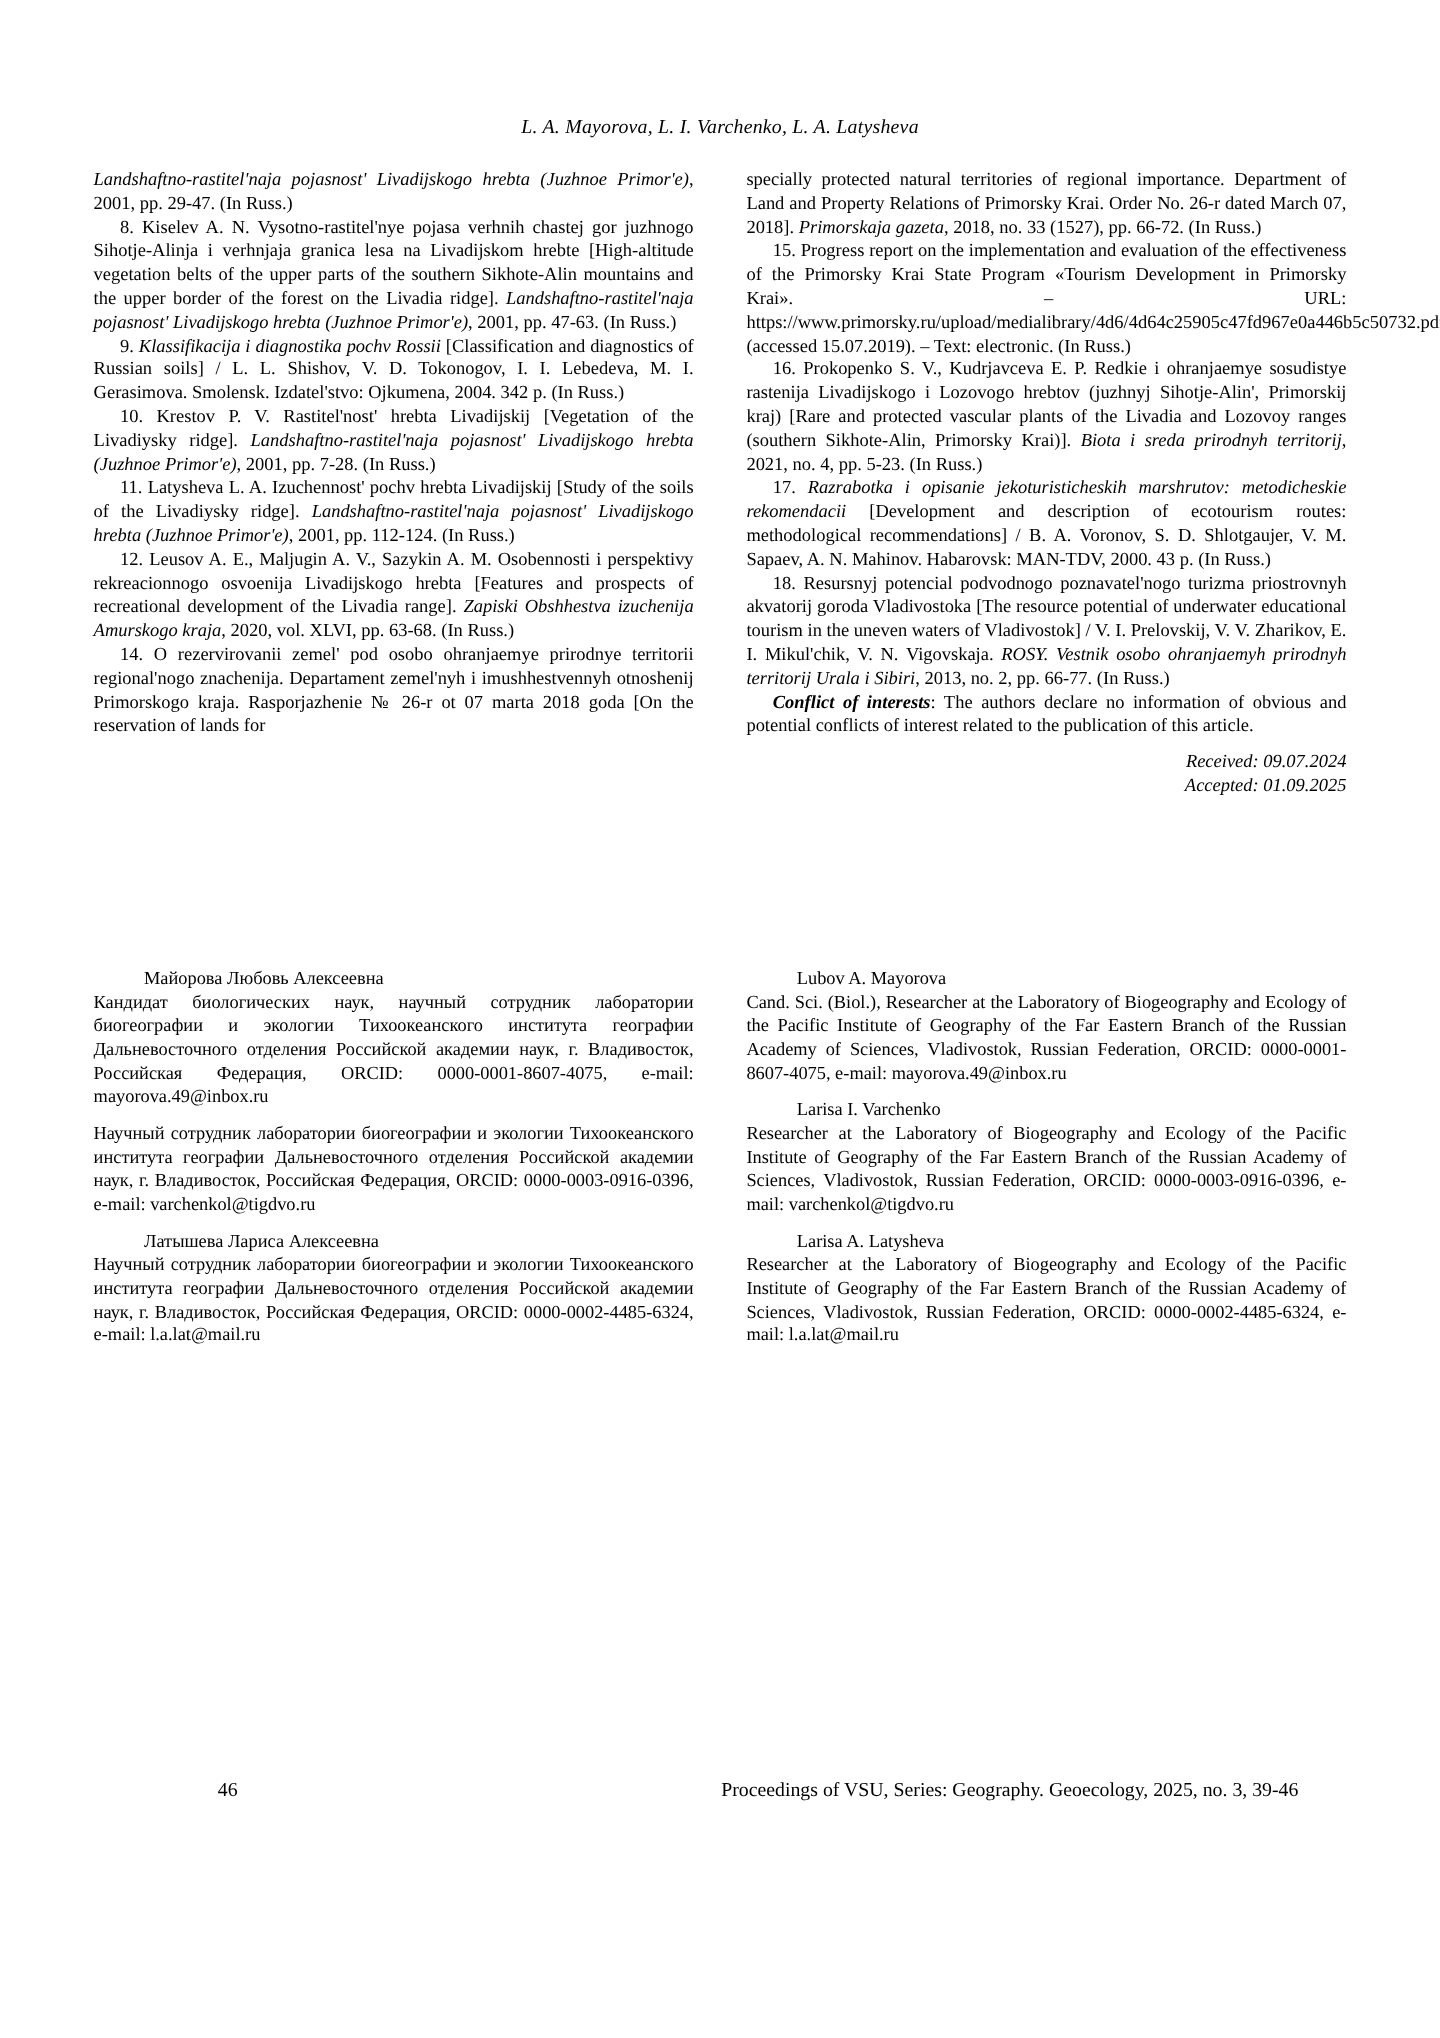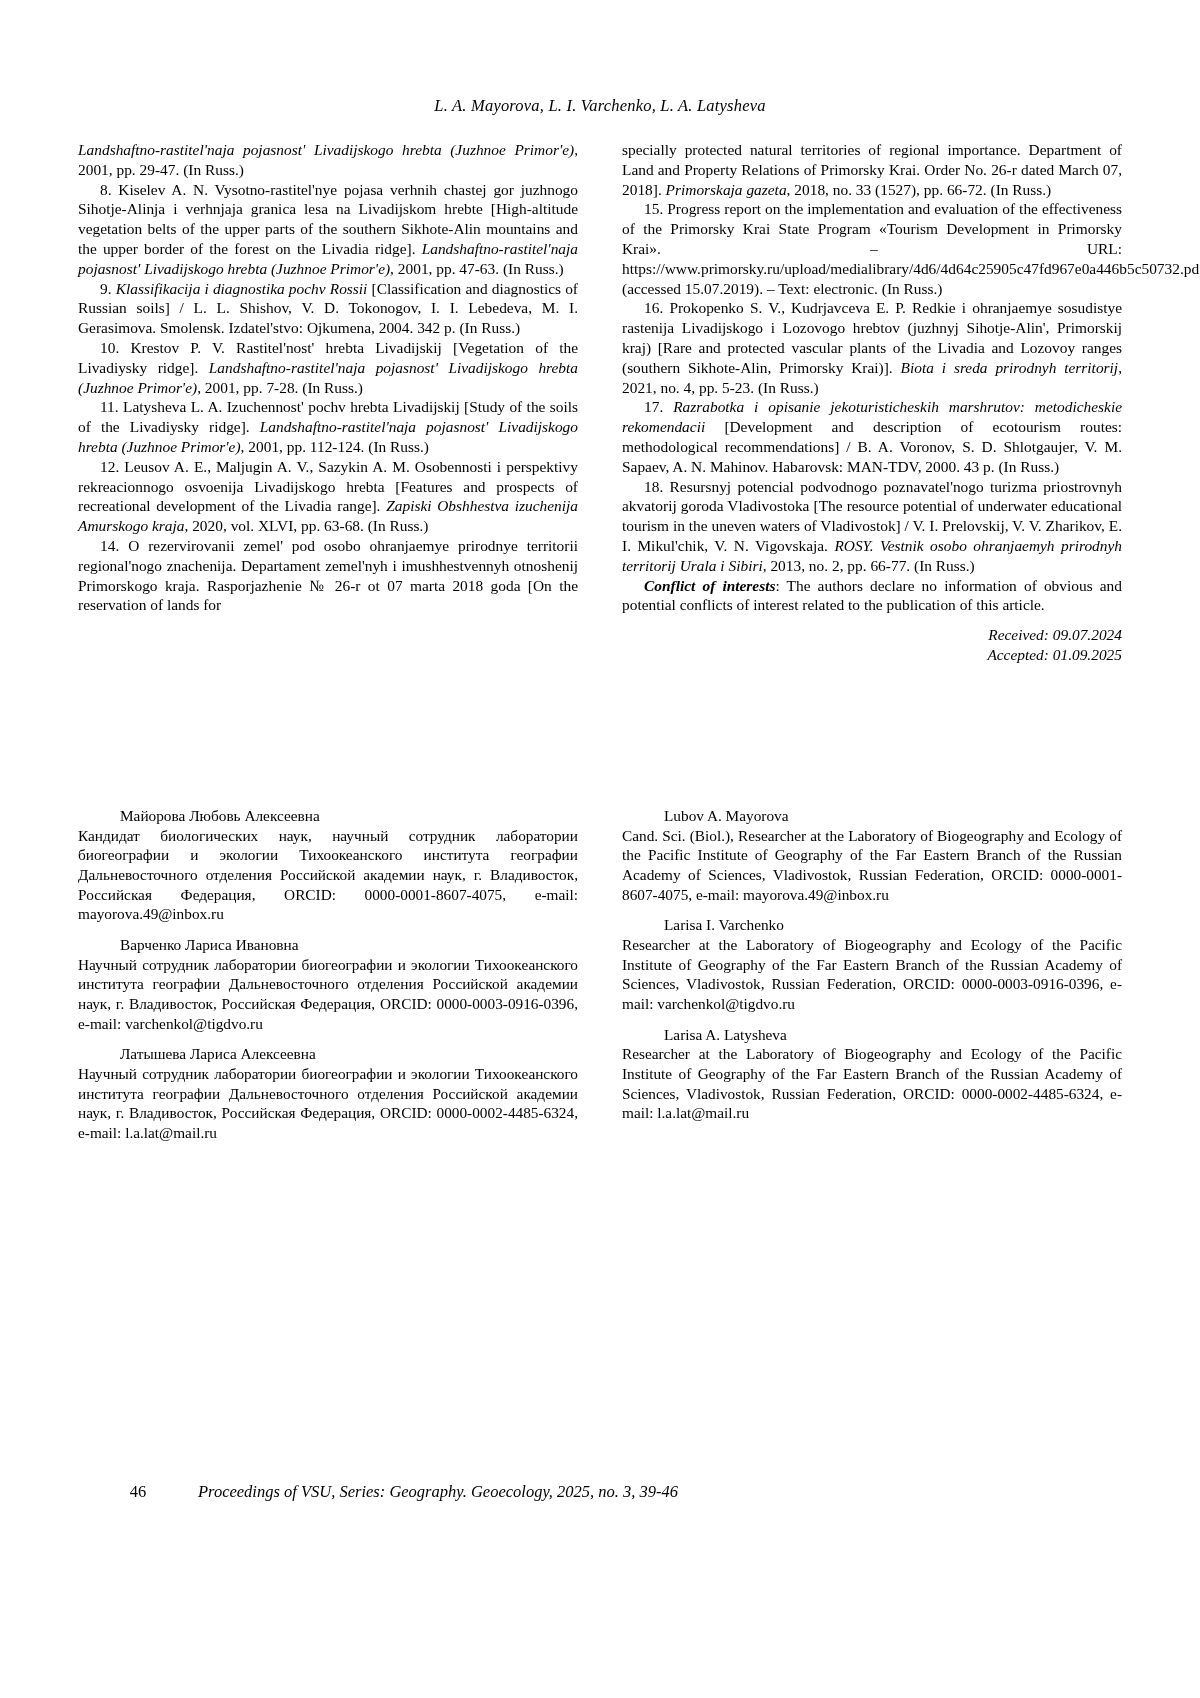--- a/index.html
+++ b/index.html
@@ -97,27 +97,26 @@
     position: absolute;
     left: 78px;
     width: 1044px;
     bottom: 196px;
     display: flex;
     align-items: baseline;
     font-size: 16.5px;
   }
   .footer .pageno {
     width: 120px;
-    text-align: center;
+    text-align: right;
   }
   .footer .footer-text {
     flex: 1;
-    text-align: left;
+    text-align: right;
     padding-right: 40px;
-    font-style: italic;
   }
 </style>
 </head>
 <body>
 
 <div class="page">
 
   <div class="running-head">L. A. Mayorova, L. I. Varchenko, L. A. Latysheva</div>
 
   <div class="columns">
@@ -146,21 +145,20 @@
   </div>
 
   <div class="authors-block">
 
     <div class="authors-col">
       <div class="entry">
         <div class="name">Майорова Любовь Алексеевна</div>
         <div class="desc">Кандидат биологических наук, научный сотрудник лаборатории биогеографии и экологии Тихоокеанского института географии Дальневосточного отделения Российской академии наук, г. Владивосток, Российская Федерация, ORCID: 0000-0001-8607-4075, e-mail: mayorova.49@inbox.ru</div>
       </div>
       <div class="entry">
-        <div class="name">Варченко Лариса Ивановна</div>
         <div class="desc">Научный сотрудник лаборатории биогеографии и экологии Тихоокеанского института географии Дальневосточного отделения Российской академии наук, г. Владивосток, Российская Федерация, ORCID: 0000-0003-0916-0396, e-mail: varchenkol@tigdvo.ru</div>
       </div>
       <div class="entry">
         <div class="name">Латышева Лариса Алексеевна</div>
         <div class="desc">Научный сотрудник лаборатории биогеографии и экологии Тихоокеанского института географии Дальневосточного отделения Российской академии наук, г. Владивосток, Российская Федерация, ORCID: 0000-0002-4485-6324, e-mail: l.a.lat@mail.ru</div>
       </div>
     </div>
 
     <div class="authors-col">
       <div class="entry">

